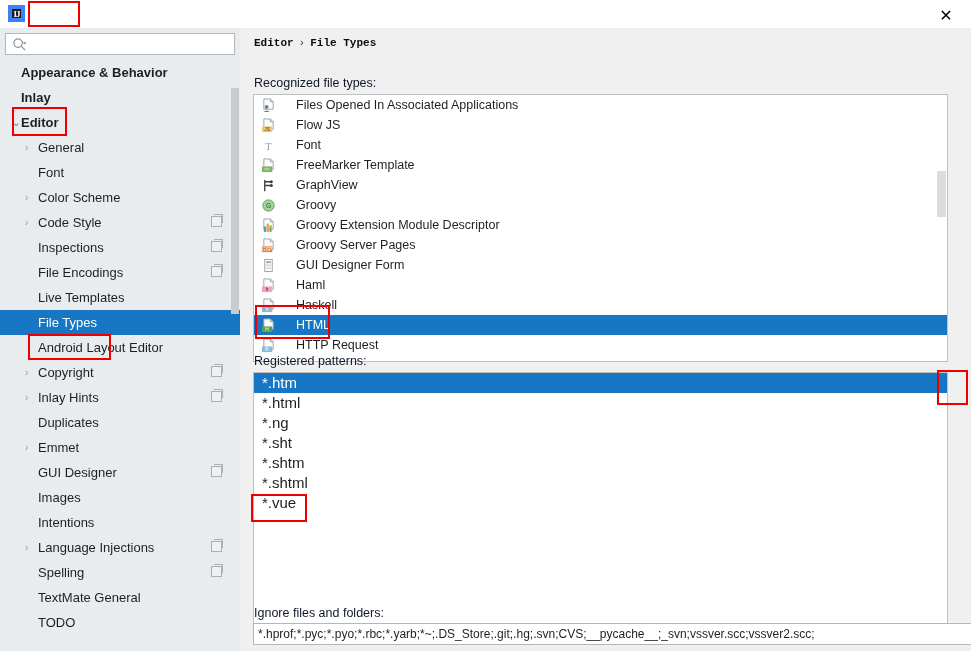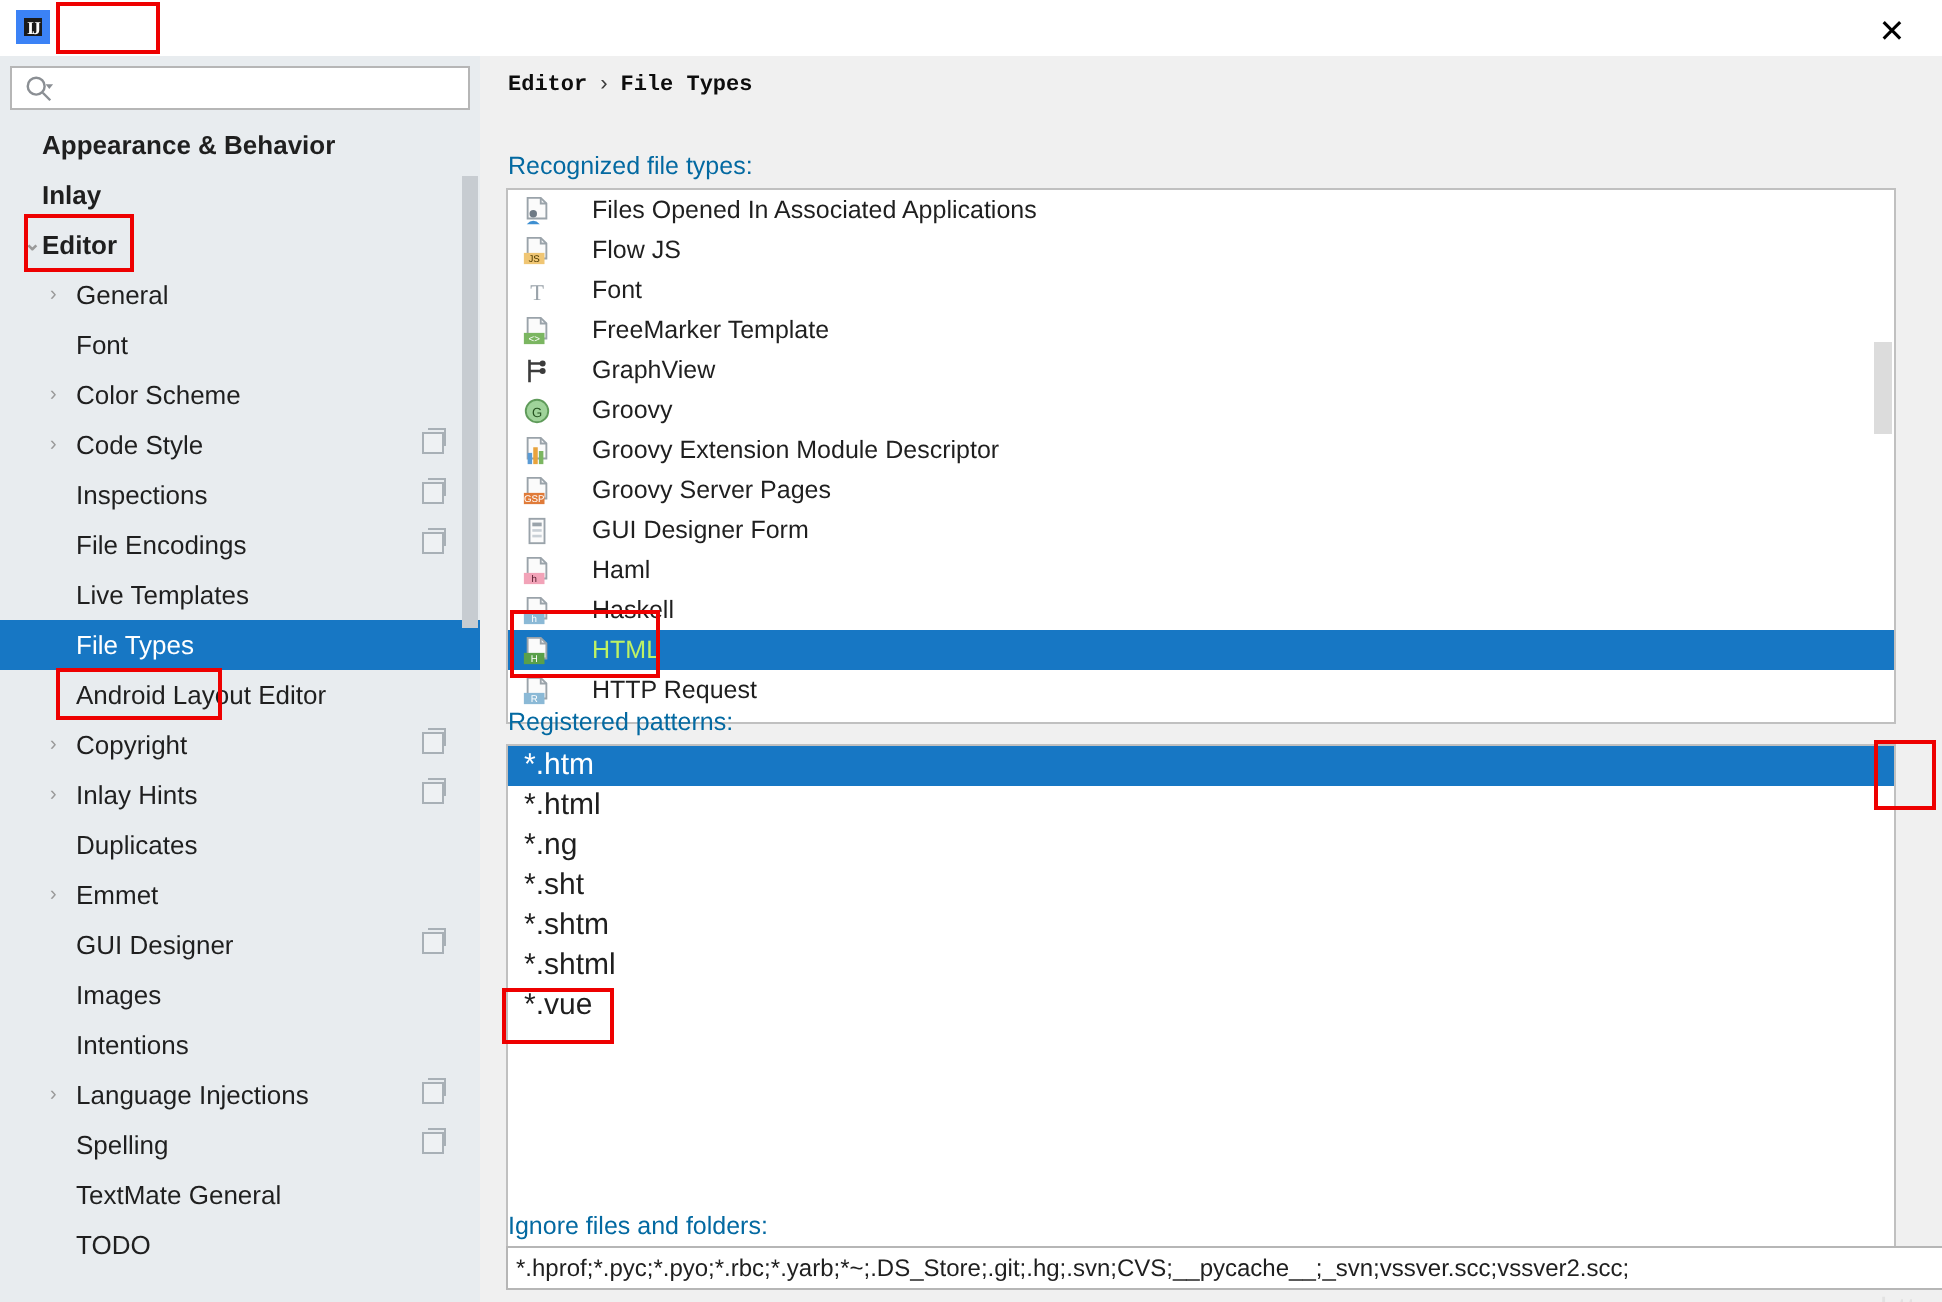--- a/index.html
+++ b/index.html
@@ -113,38 +113,38 @@
     background: #f0f0f0;
   }
   #breadcrumb {
     position: absolute; left: 14px; top: 9px;
     font-size: 11px; font-weight: bold; color: #0d0d0d; font-family: Liberation Mono, monospace;
   }
   #breadcrumb .sep { font-weight: normal; color: #3c3c3c; padding: 0 5px; }
 
   .section-label {
     position: absolute;
-    font-size: 12.5px; color: #0369a1;
+    font-size: 12.5px; color: #0f172a;
   }
   #lbl-recognized { left: 14px; top: 48px; }
   #lbl-patterns  { left: 14px; top: 326px; }
   #lbl-ignore    { left: 14px; top: 578px; }
 
   
   #filetypes-box {
     position: absolute; left: 13px; top: 66px; width: 695px; height: 268px;
     background: #ffffff; border: 1px solid #c0c0c0;
     overflow: hidden;
   }
   .ft-row {
     position: relative; height: 20px; line-height: 20px;
     padding-left: 42px; font-size: 12.5px; color: #1f1f1f;
     white-space: nowrap; cursor: default;
   }
-  .ft-row.selected { background: #1777c4; color: #bef264; }
+  .ft-row.selected { background: #1777c4; color: #ffffff; }
   .ft-icon {
     position: absolute; left: 7px; top: 3px;
     width: 15px; height: 15px;
   }
   #ft-scroll-thumb {
     position: absolute; right: 1px; top: 76px; width: 9px; height: 46px;
     background: #dcdcdc;
   }
   #ft-scroll-track {
     position: absolute; right: 0; top: 0; width: 11px; height: 266px;

